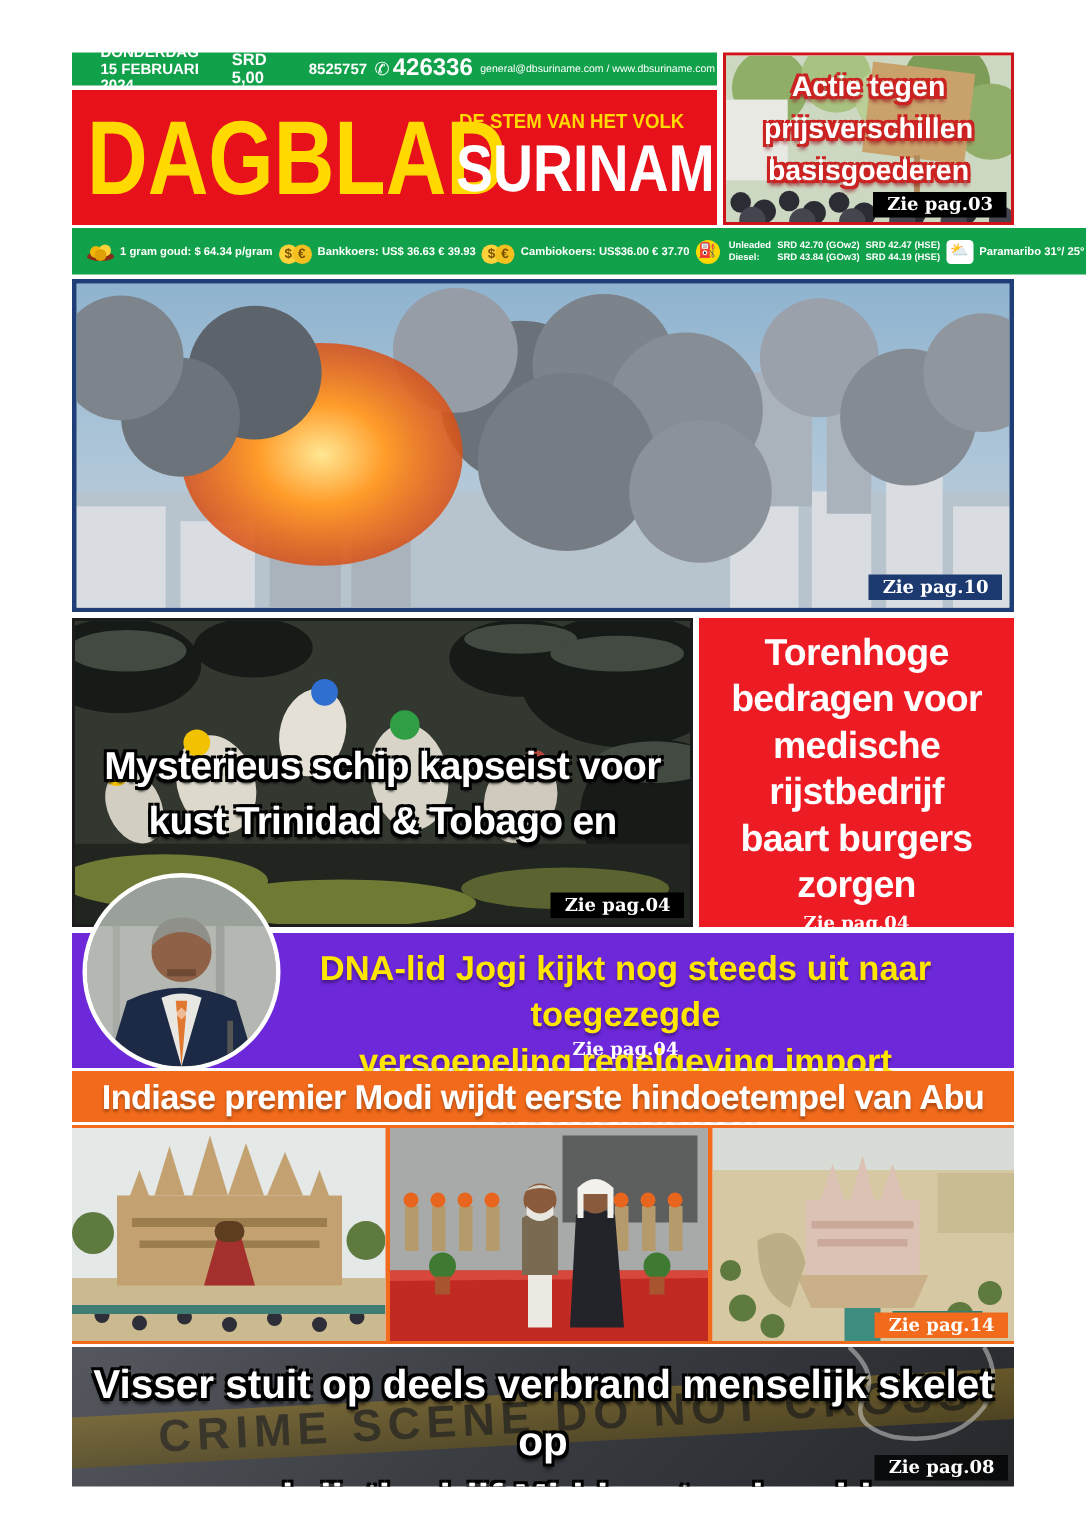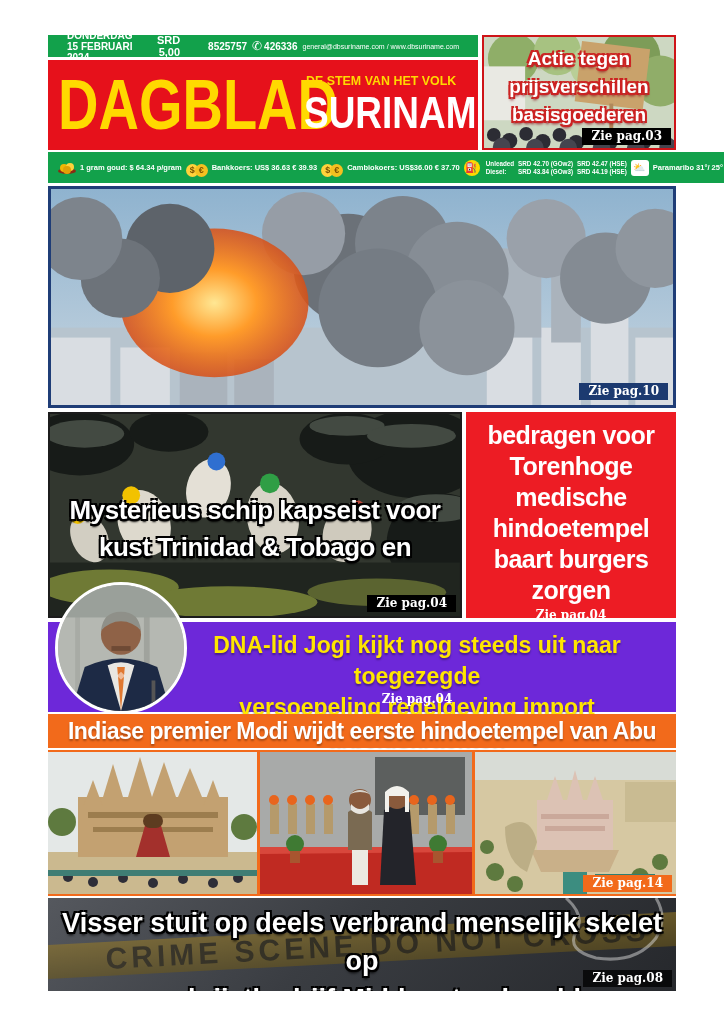--- a/index.html
+++ b/index.html
@@ -3,23 +3,23 @@
 <meta charset="utf-8">
 <style>
   * { margin:0; padding:0; box-sizing:border-box; }
   body { background:#ffffff; font-family:"Liberation Sans", sans-serif; }
   .page { position:relative; width:724px; height:1024px; background:#fff; overflow:hidden; }
 
   
   .topbar { position:absolute; left:48px; top:35px; width:430px; height:22px;
     background:#12A14B; display:flex; align-items:center; padding:0 19px; color:#fff; }
   .tb-date { font-weight:bold; font-size:10px; letter-spacing:0; }
-  .tb-price { font-weight:bold; font-size:11px; margin-left:22px;text-align:right; }
+  .tb-price { font-weight:bold; font-size:11px; margin-left:22px; }
   .tb-phone { font-weight:bold; font-size:10px; margin-left:28px; }
-  .tb-phone2 { font-weight:bold; font-size:10px; margin-left:2px; }
+  .tb-phone2 { font-weight:bold; font-size:16px; margin-left:2px; }
   .phone-ic { font-size:12px; color:#fff; margin-left:5px; line-height:1; }
   .tb-contact { font-size:7px; margin-left:5px; white-space:nowrap; }
 
   
   .masthead { position:absolute; left:48px; top:60px; width:430px; height:90px; background:#E6111B; }
   .mh-title { position:absolute; left:10px; top:6px; width:260px; color:#FFD900; font-size:70px;
     font-weight:bold; line-height:78px; transform:scaleX(.80); transform-origin:left center; white-space:nowrap; }
   .mh-tag { position:absolute; left:258px; top:13px; width:168px; color:#FFD900; font-size:13.5px;
     font-weight:bold; white-space:nowrap; transform:scaleX(.92); transform-origin:left center; }
   .mh-sub { position:absolute; left:256px; top:28px; width:170px; color:#ffffff; font-size:44px;
@@ -290,24 +290,24 @@
       </g>
     </svg>
     <div class="oil-hl">
       <div>Mysterieus schip kapseist voor</div>
       <div>kust Trinidad &amp; Tobago en</div>
     </div>
     <span class="badge">Zie pag.04</span>
   </div>
 
   <div class="medical">
+    <div class="line">Torenhoge</div>
     <div class="line">bedragen voor</div>
-    <div class="line">Torenhoge</div>
     <div class="line">medische</div>
-    <div class="line">hindoetempel</div>
+    <div class="line">rijstbedrijf</div>
     <div class="line">baart burgers</div>
     <div class="line">zorgen</div>
     <div class="pag">Zie pag.04</div>
   </div>
 
   <div class="jogi">
     <div class="jogi-text">
       <div>DNA-lid Jogi kijkt nog steeds uit naar toegezegde</div>
       <div>versoepeling regelgeving import arbeidskrachten</div>
     </div>

